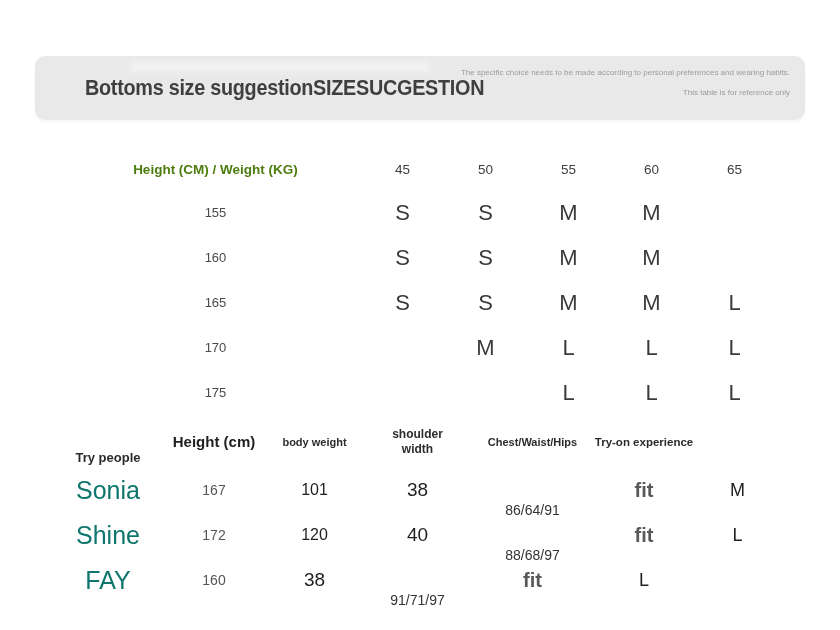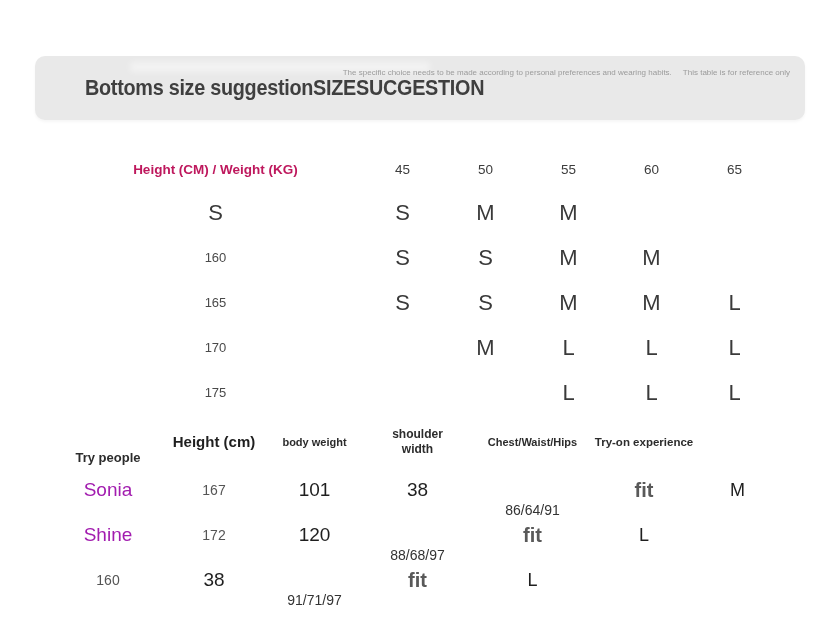--- a/index.html
+++ b/index.html
@@ -30,35 +30,35 @@
   .header-title {
     position:absolute; left:50px; top:0; height:64px;
     display:flex; align-items:center;
     font-size:22px; font-weight:bold; color:#3f3f3f;
     letter-spacing:-0.3px;
     transform:scaleX(0.9); transform-origin:left center;
     white-space:nowrap;
   }
   .header-notes {
     position:absolute; right:15px; top:12px;
-    display:flex; flex-direction:row; align-items:flex-end;
+    display:flex; flex-direction:column; align-items:flex-end;
     gap:11px;
     font-size:8px; color:#9b9b9b;
     text-align:right;
   }
 
   
   .size-matrix { position:absolute; left:70px; top:148px; }
   .matrix-row {
     display:grid;
     grid-template-columns:291px 83px 83px 83px 83px 83px;
     height:45px; align-items:center; text-align:center;
   }
   .matrix-row.header-row { height:42px; }
-  .corner-label { font-size:13.5px; font-weight:bold; color:#be185d; }
+  .corner-label { font-size:13.5px; font-weight:bold; color:#4d7c0f; }
   .weight-col   { font-size:13.5px; color:#3d3d3d; }
   .height-label { font-size:13px; color:#4a4a4a; }
   .size-letter  { font-size:22px; color:#3a3a3a; }
 
   
   .tryon-table { position:absolute; left:54px; top:418px; }
   .tryon-row {
     display:grid;
     grid-template-columns:108px 104px 97px 109px 121px 102px 85px;
     height:45px; align-items:center; text-align:center;
@@ -67,23 +67,23 @@
   .th { font-weight:bold; color:#2c2c2c; }
   .th-try-people  { font-size:13px;margin-top:32px; }
   .th-height      { font-size:15px; color:#1f1f1f; }
   .th-body-weight { font-size:11px; }
   .th-shoulder    { font-size:12px; line-height:1.25; }
   .th-shoulder .narrow { display:inline-block; max-width:60px; }
   .th-cwh         { font-size:11px; }
   .th-tryon-exp   { font-size:11.5px; }
   .th-tryon-size  { font-size:17px; color:#1f1f1f; }
 
-  .td-name     { font-size:19px; color:#a21caf; }
+  .td-name     { font-size:25px; color:#0f766e; }
   .td-height   { font-size:14px; color:#555555; }
-  .td-weight   { font-size:19px; color:#1f1f1f; }
+  .td-weight   { font-size:16px; color:#1f1f1f; }
   .td-shoulder { font-size:19px; color:#1f1f1f; }
   .td-cwh      { font-size:14px; color:#333333;margin-top:40px; }
   .td-fit      { font-size:20px; font-weight:bold; color:#595959; position:relative; top:0; }
   .td-size     { font-size:18px; color:#1f1f1f; }
 </style>
 </head>
 <body>
 
 <div class="header-card">
   <div class="header-ghost"></div>
@@ -99,20 +99,21 @@
   <div class="matrix-row header-row">
     <div class="corner-label">Height (CM) / Weight (KG)</div>
     <div class="weight-col">45</div>
     <div class="weight-col">50</div>
     <div class="weight-col">55</div>
     <div class="weight-col">60</div>
     <div class="weight-col">65</div>
   </div>
 
   <div class="matrix-row">
+    <div class="height-label">155</div>
     <div class="size-letter">S</div>
     <div class="size-letter">S</div>
     <div class="size-letter">M</div>
     <div class="size-letter">M</div>
     <div class="size-letter"></div>
   </div>
 
   <div class="matrix-row">
     <div class="height-label">160</div>
     <div class="size-letter">S</div>
@@ -169,26 +170,28 @@
     <div class="td-shoulder">38</div>
     <div class="td-cwh">86/64/91</div>
     <div class="td-fit">fit</div>
     <div class="td-size">M</div>
   </div>
 
   <div class="tryon-row">
     <div class="td-name">Shine</div>
     <div class="td-height">172</div>
     <div class="td-weight">120</div>
+    <div class="td-shoulder">40</div>
     <div class="td-cwh">88/68/97</div>
     <div class="td-fit">fit</div>
     <div class="td-size">L</div>
   </div>
 
   <div class="tryon-row">
+    <div class="td-name">FAY</div>
     <div class="td-height">160</div>
     <div class="td-shoulder">38</div>
     <div class="td-cwh">91/71/97</div>
     <div class="td-fit">fit</div>
     <div class="td-size">L</div>
   </div>
 
 </div>
 
 </body></html>

